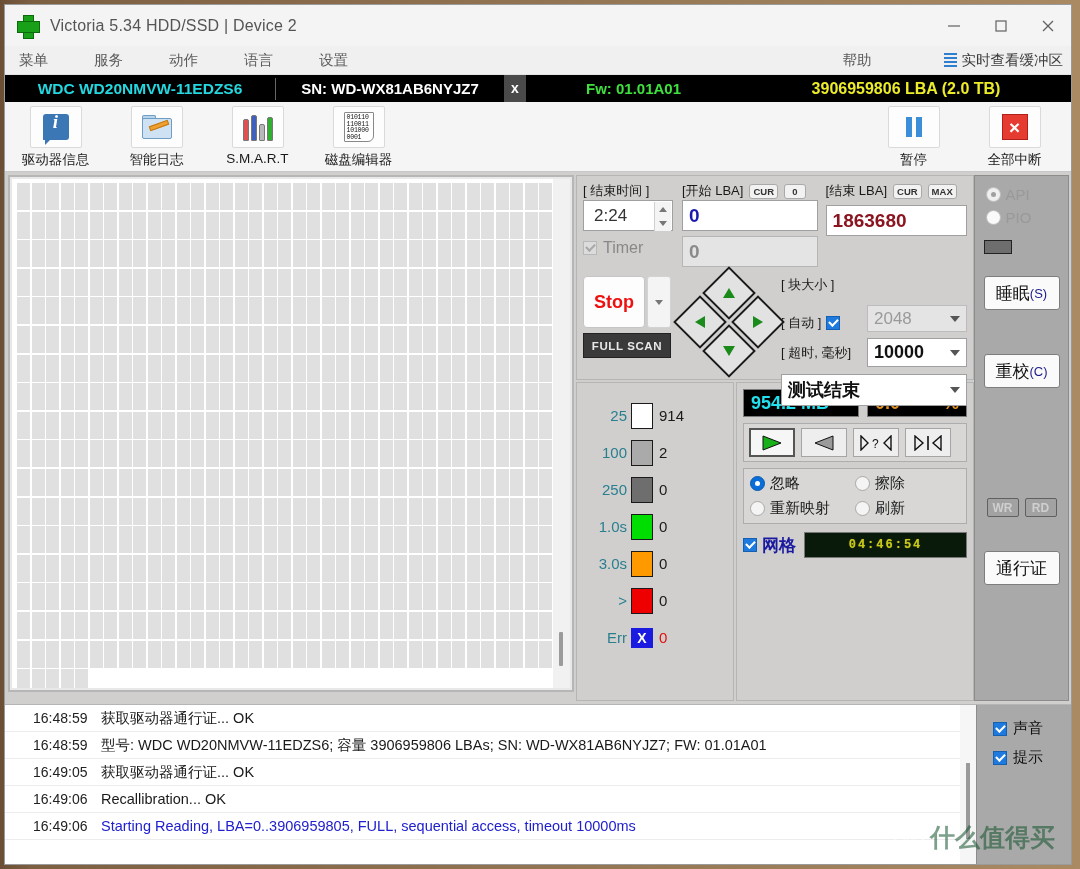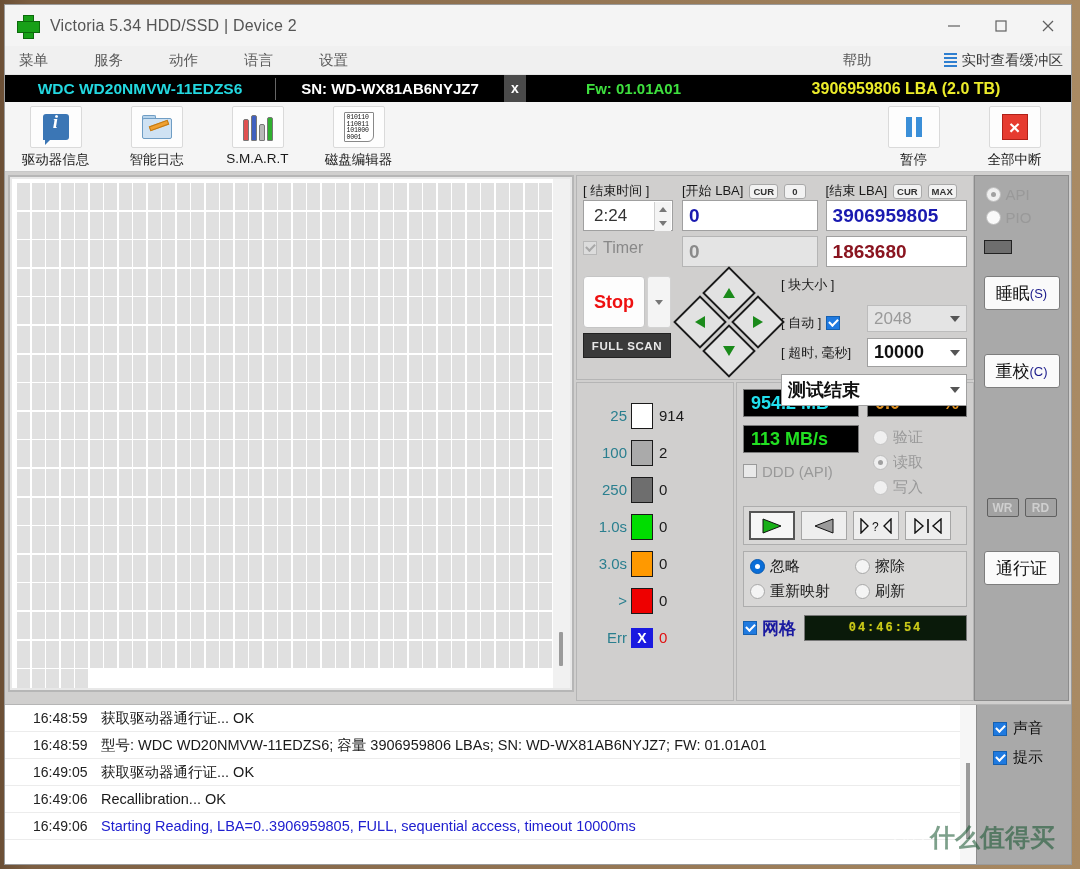--- a/index.html
+++ b/index.html
@@ -1160,21 +1160,20 @@
             <div class="inp blue">0</div>
             <div class="inp gray" style="margin-top:5px">0</div>
           </div>
 
           <div class="fld" style="width:146px;margin-left:8px">
             <div class="lblrow">
               <span class="lbl">[结束 LBA]</span>
               <span class="minibtn">CUR</span>
               <span class="minibtn">MAX</span>
             </div>
-            <div class="inp blue">3906959805</div>
             <div class="inp dark" style="margin-top:5px">1863680</div>
           </div>
         </div>
 
         <div style="display:flex;margin-top:9px">
           <div style="width:92px">
             <div style="display:flex">
               <div class="stopbtn">Stop</div>
               <div class="stopdd">
                       <i class="tri-dn"></i>
@@ -1277,43 +1276,20 @@
 
         <div class="statcol">
           <div style="display:flex;gap:8px">
             <div class="lcd cyan" style="width:116px">954.2 MB</div>
             <div class="lcd pct" style="flex:1">
               <span>0.0</span>
               <span>%</span>
             </div>
           </div>
 
-          <div style="display:flex;margin-top:8px">
-            <div style="width:116px">
-              <div class="lcd green">113 MB/s</div>
-              <div class="lblrow" style="margin-top:9px">
-                <span class="cbx"></span>
-                <span class="rlbl dis">DDD (API)</span>
-              </div>
-            </div>
-            <div style="flex:1;padding-left:14px">
-              <div class="lblrow" style="height:25px">
-                      <span class="radio dis"></span>
-                      <span class="rlbl dis">验证</span>
-                    </div>
-              <div class="lblrow" style="height:25px">
-                      <span class="radio dison"></span>
-                      <span class="rlbl dis">读取</span>
-                    </div>
-              <div class="lblrow" style="height:25px">
-                      <span class="radio dis"></span>
-                      <span class="rlbl dis">写入</span>
-                    </div>
-            </div>
-          </div>
 
           <div class="navbar">
             <div class="navbtn active">
               <svg width="24" height="16" viewBox="0 0 24 16">
                       <polygon points="3,1 21,8 3,15" fill="#18b018" stroke="#111" stroke-width="1"></polygon>
                     </svg>
             </div>
             <div class="navbtn">
               <svg width="24" height="16" viewBox="0 0 24 16">
                       <polygon points="21,1 3,8 21,15" fill="#9a9a9a" stroke="#111" stroke-width="1"></polygon>

